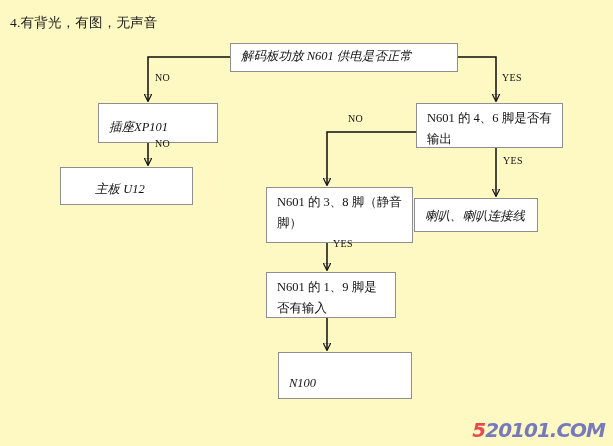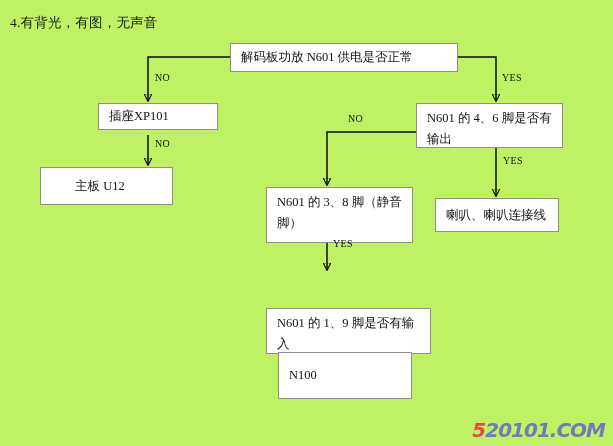--- a/index.html
+++ b/index.html
@@ -4,21 +4,21 @@
 <style>
   html, body {
     margin: 0;
     padding: 0;
     background: #ffffff;
   }
   #page {
     position: relative;
     width: 613px;
     height: 446px;
-    background: #bef264;
+    background: #fef9c3;
     overflow: hidden;
     font-family: "Liberation Serif", "DejaVu Serif", serif;
     color: #1a1a1a;
   }
   .title {
     position: absolute;
     left: 10px;
     top: 14px;
     font-size: 13.5px;
     letter-spacing: 0.2px;
@@ -29,21 +29,22 @@
     box-sizing: border-box;
     border: 1px solid #8f8f8f;
     background: #ffffff;
     font-size: 12.5px;
     line-height: 21px;
     padding: 4px 9px 4px 10px;
     color: #111111;
   }
   .node.center {
     display: flex;
-    align-items: center;
+    align-items: flex-end;
+    font-style: italic;
   }
   .edge-label {
     position: absolute;
     font-size: 10px;
     font-family: "Liberation Serif", "DejaVu Serif", serif;
     color: #111111;
     white-space: nowrap;
     letter-spacing: 0.3px;
   }
   svg.wires {
@@ -100,41 +101,41 @@
 
     <path d="M 327 233 L 327 269" marker-end="url(#arrow)"></path>
 
     <path d="M 327 318 L 327 349" marker-end="url(#arrow)"></path>
   </svg>
 
   <div class="node center" style="left:230px; top:43px; width:228px; height:29px;">
     <span>解码板功放 N601 供电是否正常</span>
   </div>
 
-  <div class="node center" style="left:98px; top:103px; width:120px; height:27px;">
+  <div class="node center" style="left:98px; top:103px; width:120px; height:40px;">
     <span>插座XP101</span>
   </div>
 
-  <div class="node center" style="left:40px; top:167px; width:133px; height:38px;padding-left:34px;">
+  <div class="node center" style="left:60px; top:167px; width:133px; height:38px;padding-left:34px;">
     <span>主板 U12</span>
   </div>
 
   <div class="node" style="left:416px; top:103px; width:147px; height:45px;">
     <span>N601 的 4、6 脚是否有输出</span>
   </div>
 
-  <div class="node center" style="left:435px; top:198px; width:124px; height:34px;">
+  <div class="node center" style="left:414px; top:198px; width:124px; height:34px;">
     <span>喇叭、喇叭连接线</span>
   </div>
 
   <div class="node" style="left:266px; top:187px; width:147px; height:56px;">
     <span>N601 的 3、8 脚（静音脚）</span>
   </div>
 
-  <div class="node" style="left:266px; top:272px; width:165px; height:46px;margin-top:36px;">
+  <div class="node" style="left:266px; top:272px; width:130px; height:46px;">
     <span>N601 的 1、9 脚是否有输入</span>
   </div>
 
   <div class="node center" style="left:278px; top:352px; width:134px; height:47px;">
     <span>N100</span>
   </div>
 
   <div class="edge-label" style="left:155px; top:72px;">NO</div>
 
   <div class="edge-label" style="left:502px; top:72px;">YES</div>

